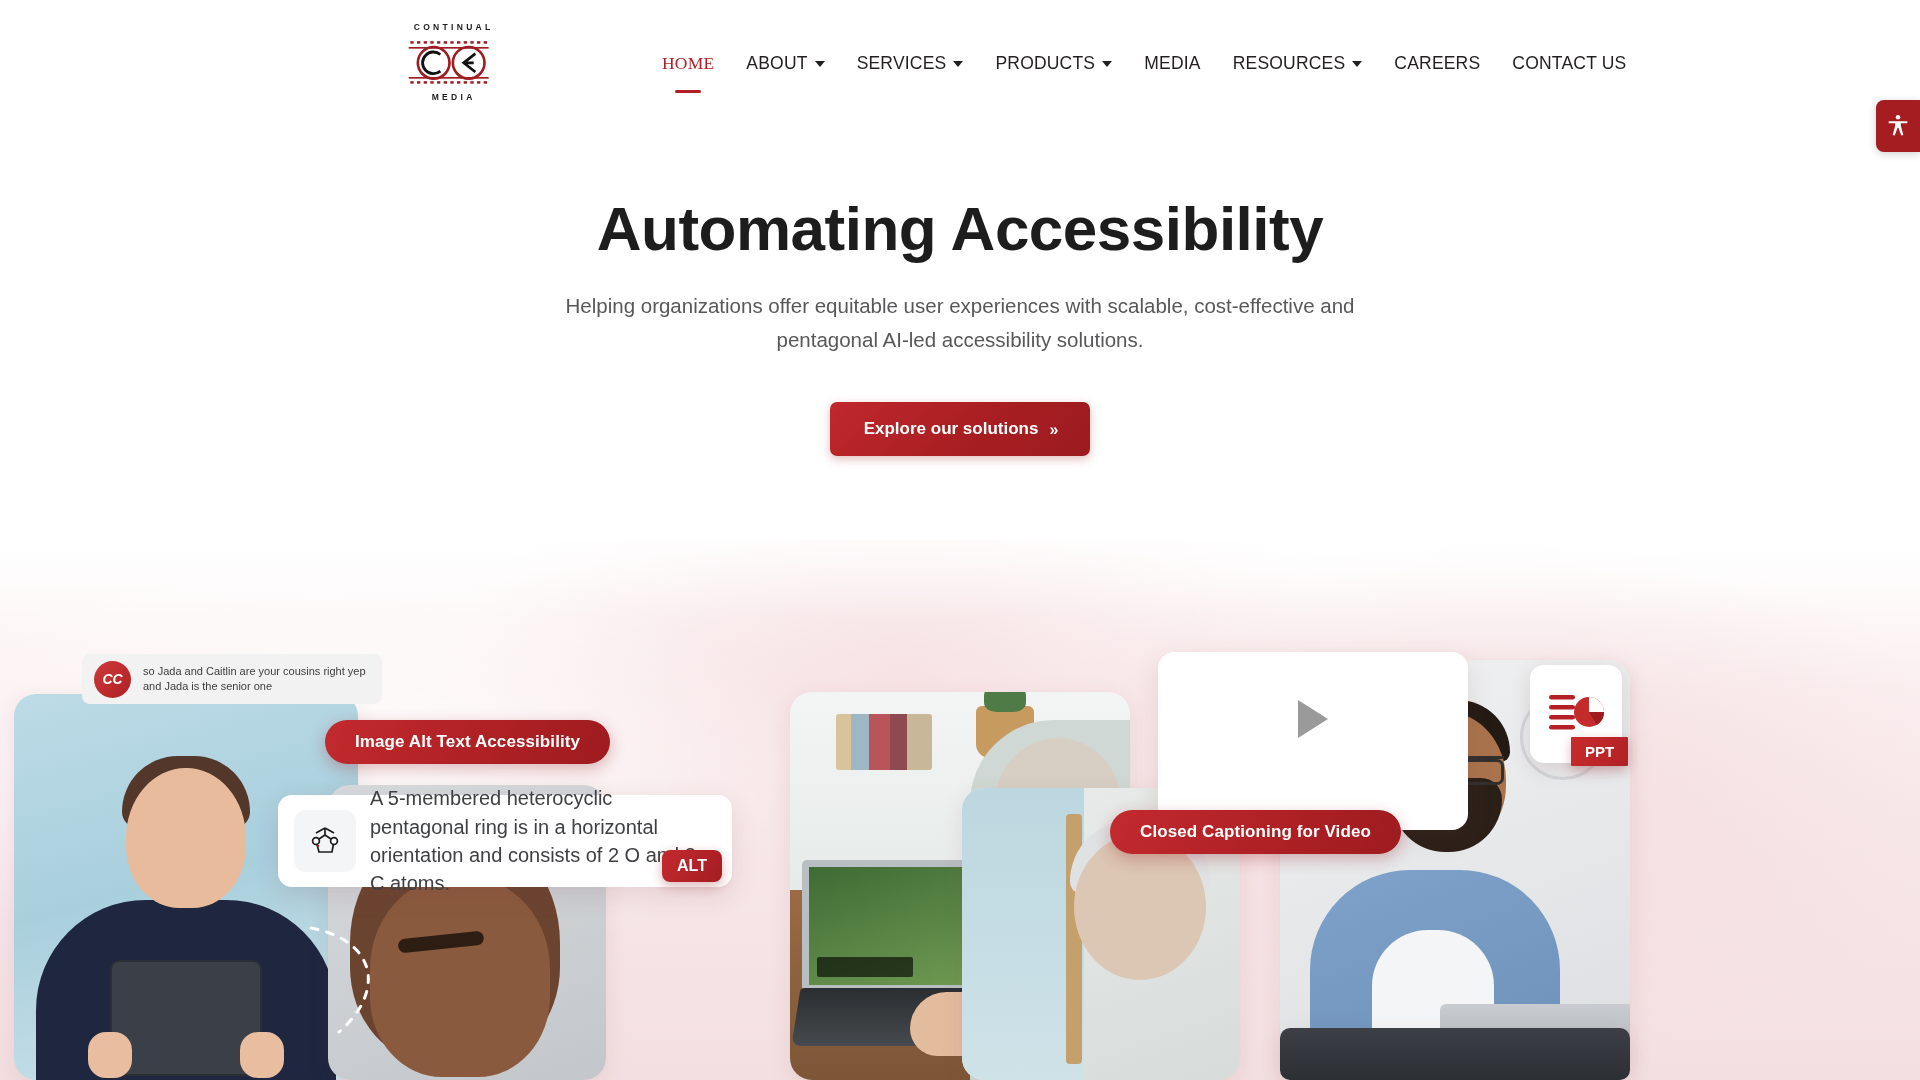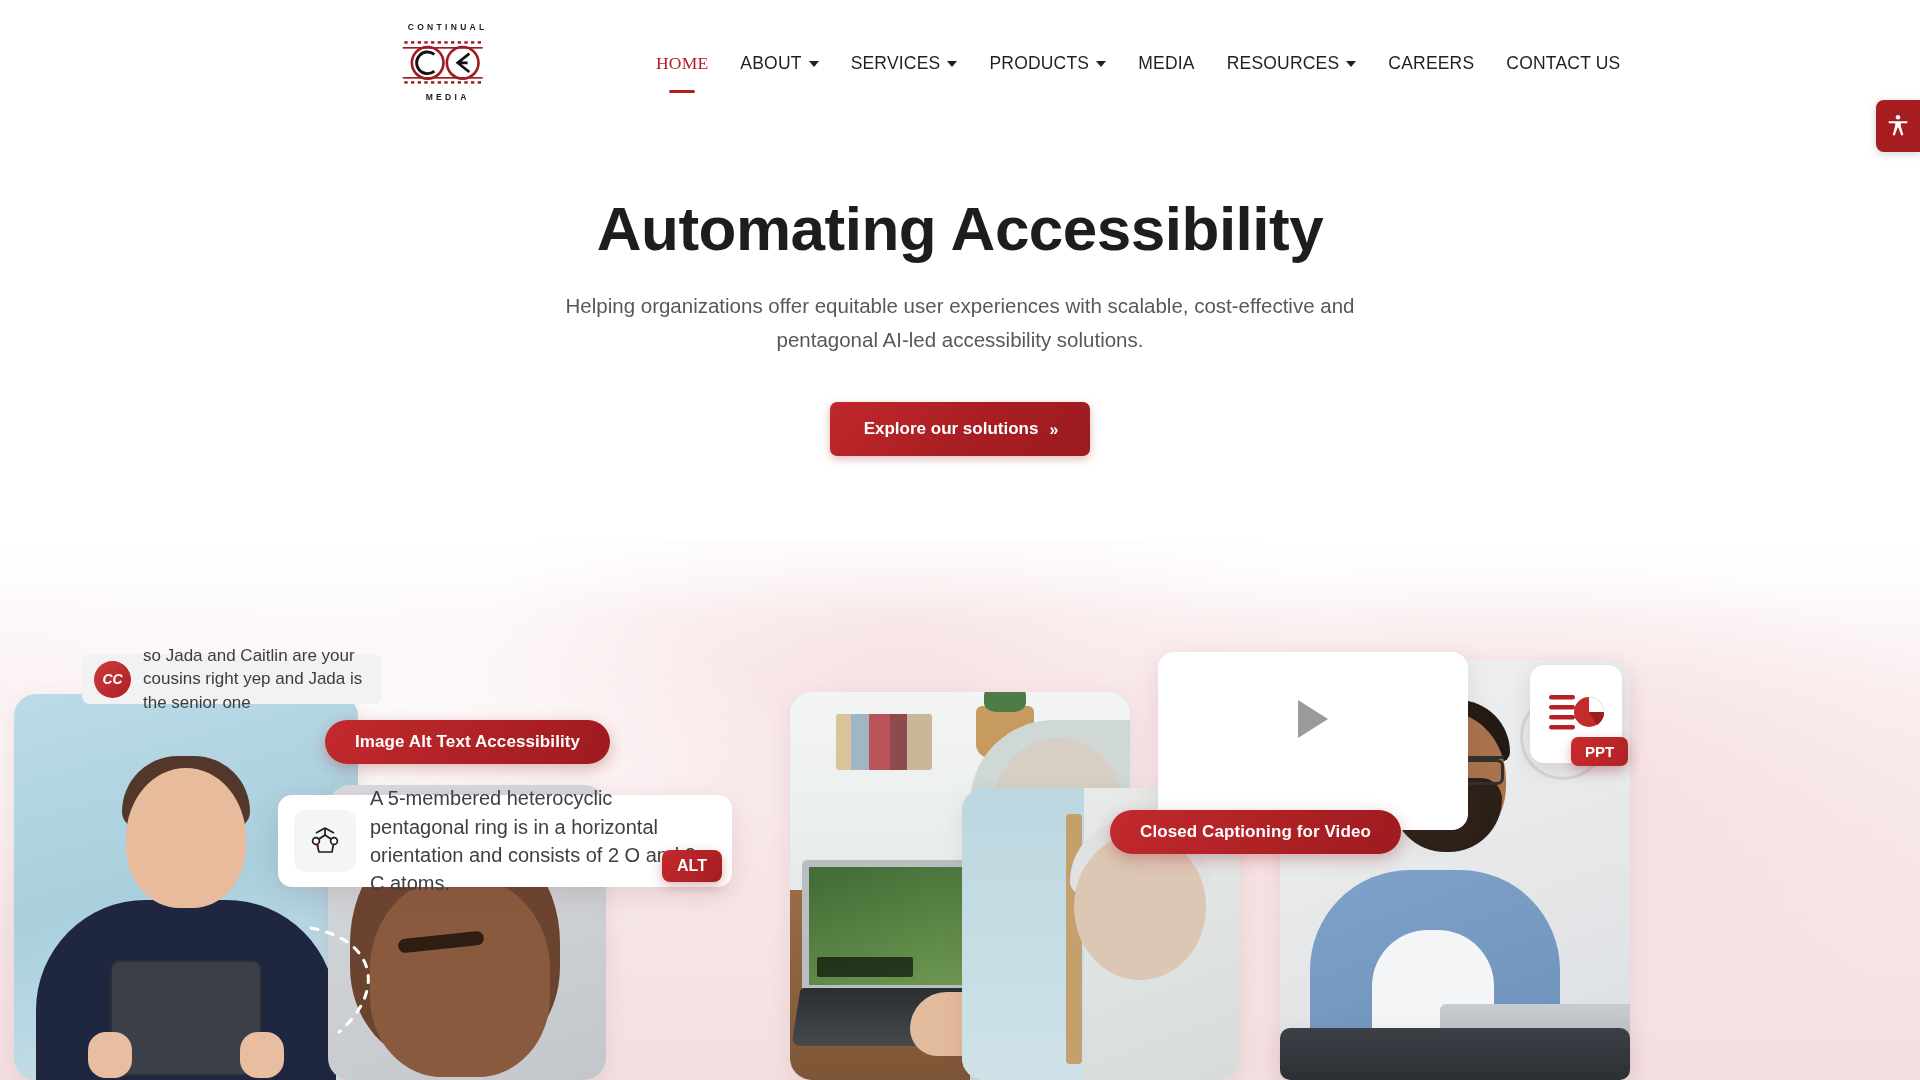--- a/index.html
+++ b/index.html
@@ -5,21 +5,21 @@
   * { margin:0; padding:0; box-sizing:border-box; }
   html, body { width:1920px; height:1080px; overflow:hidden; }
   body {
     font-family:"Liberation Sans", sans-serif;
     background:#ffffff;
     position:relative;
   }
 
   
   .header {
-    position:absolute; top:0; left:0; width:1700px; height:124px;
+    position:absolute; top:0; left:6px; width:1700px; height:124px;
     background:#ffffff; z-index:40;
   }
   .logo {
     position:absolute; left:396px; top:12px;
     width:100px; height:100px;
     display:flex; flex-direction:column; align-items:center; justify-content:center;
   }
   .logo-word {
     font-size:8.5px; letter-spacing:3.3px; color:#1c1c1c; font-weight:700;
     line-height:1; text-indent:3.3px;
@@ -234,31 +234,31 @@
     position:absolute; left:82px; top:114px; width:300px; height:50px;
     background:#f2f2f2; border-radius:8px; display:flex; align-items:center; gap:12px;
     padding:0 14px 0 12px; z-index:22;
   }
   .cc-circle {
     width:37px; height:37px; flex:0 0 37px; border-radius:50%;
     background:linear-gradient(135deg,#cf3a3a,#ad2024);
     color:#fff; font-size:14px; font-weight:700;
     display:flex; align-items:center; justify-content:center;font-style:italic;
   }
-  .cc-text { font-size:17px; line-height:1.38; color:#3c3d3f; }
+  .cc-text { font-size:11px; line-height:1.38; color:#3c3d3f; }
 
   .ppt-tile {
     position:absolute; left:1530px; top:125px; width:92px; height:98px;
     background:#fff; border-radius:14px; z-index:21;
     box-shadow:0 6px 20px rgba(120,60,62,.16);
     display:flex; align-items:center; justify-content:center;
   }
   .ppt-badge {
     position:absolute; left:1571px; top:197px; z-index:23;
-    padding:6px 14px; border-radius:7px; color:#fff; font-size:15px; font-weight:700;
+    padding:6px 14px; border-radius:1px; color:#fff; font-size:15px; font-weight:700;
     background:linear-gradient(120deg,#c92c2c,#b02125);
     box-shadow:0 4px 12px rgba(150,28,32,.30);
   }
   .dots-arc { position:absolute; left:305px; top:380px; z-index:16; }
 </style>
 </head>
 <body>
 
 <div class="header">
 

